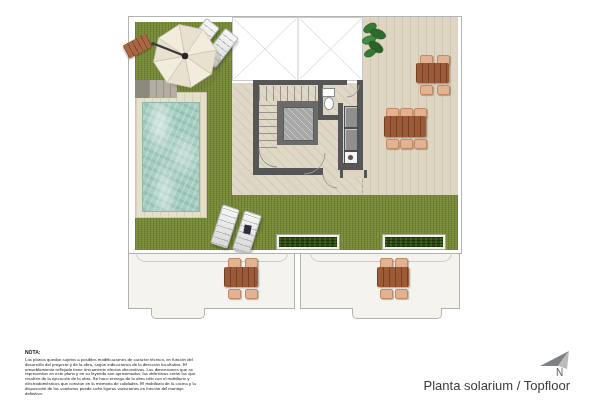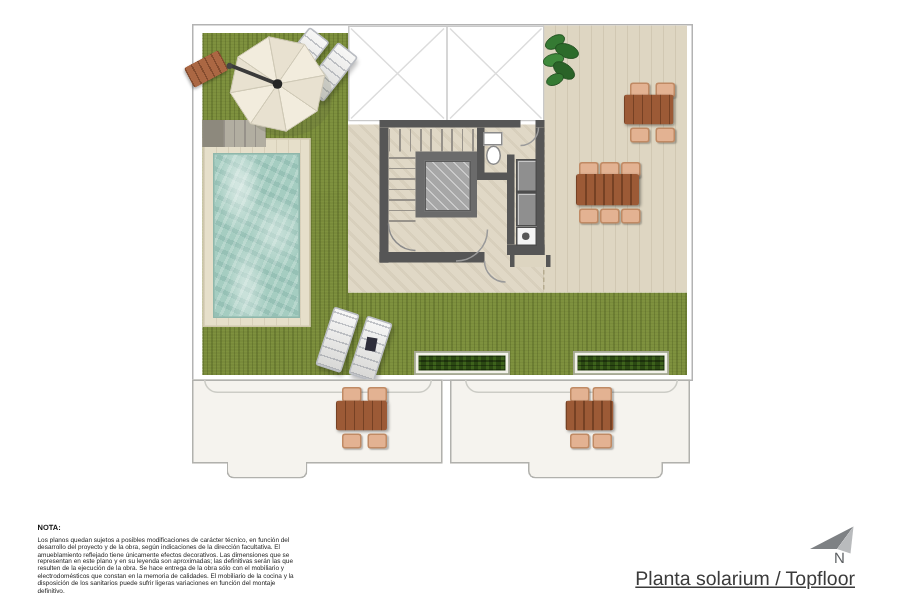--- a/index.html
+++ b/index.html
@@ -181,15 +181,15 @@
 
   <div class="abs note-heading" style="left:25px;top:349px;">NOTA:</div>
   <div class="abs note-body" style="left:25px;top:358px;width:172px;">Los planos quedan sujetos a posibles modificaciones de carácter técnico, en función del desarrollo del proyecto y de la obra, según indicaciones de la dirección facultativa. El amueblamiento reflejado tiene únicamente efectos decorativos. Las dimensiones que se representan en este plano y en su leyenda son aproximadas; las definitivas serán las que resulten de la ejecución de la obra. Se hace entrega de la obra sólo con el mobiliario y electrodomésticos que constan en la memoria de calidades. El mobiliario de la cocina y la disposición de los sanitarios puede sufrir ligeras variaciones en función del montaje definitivo.</div>
 
   <svg class="abs" style="left:538px;top:348px;" width="34" height="26" viewBox="0 0 34 26">
     <polygon points="2,18 31,3 20,18" fill="#7e8184"></polygon>
     <polygon points="20,18 31,3 29,21" fill="#b9bbbd"></polygon>
   </svg>
   <span class="abs north-n" style="left:556px;top:367px;">N</span>
 
-  <div class="abs plan-title" style="left:340px;top:378px;width:230px;text-decoration:underline;">Planta solarium / Topfloor</div>
+  <div class="abs plan-title" style="left:340px;top:378px;width:230px;">Planta solarium / Topfloor</div>
 
 </div>
 
 </body></html>

